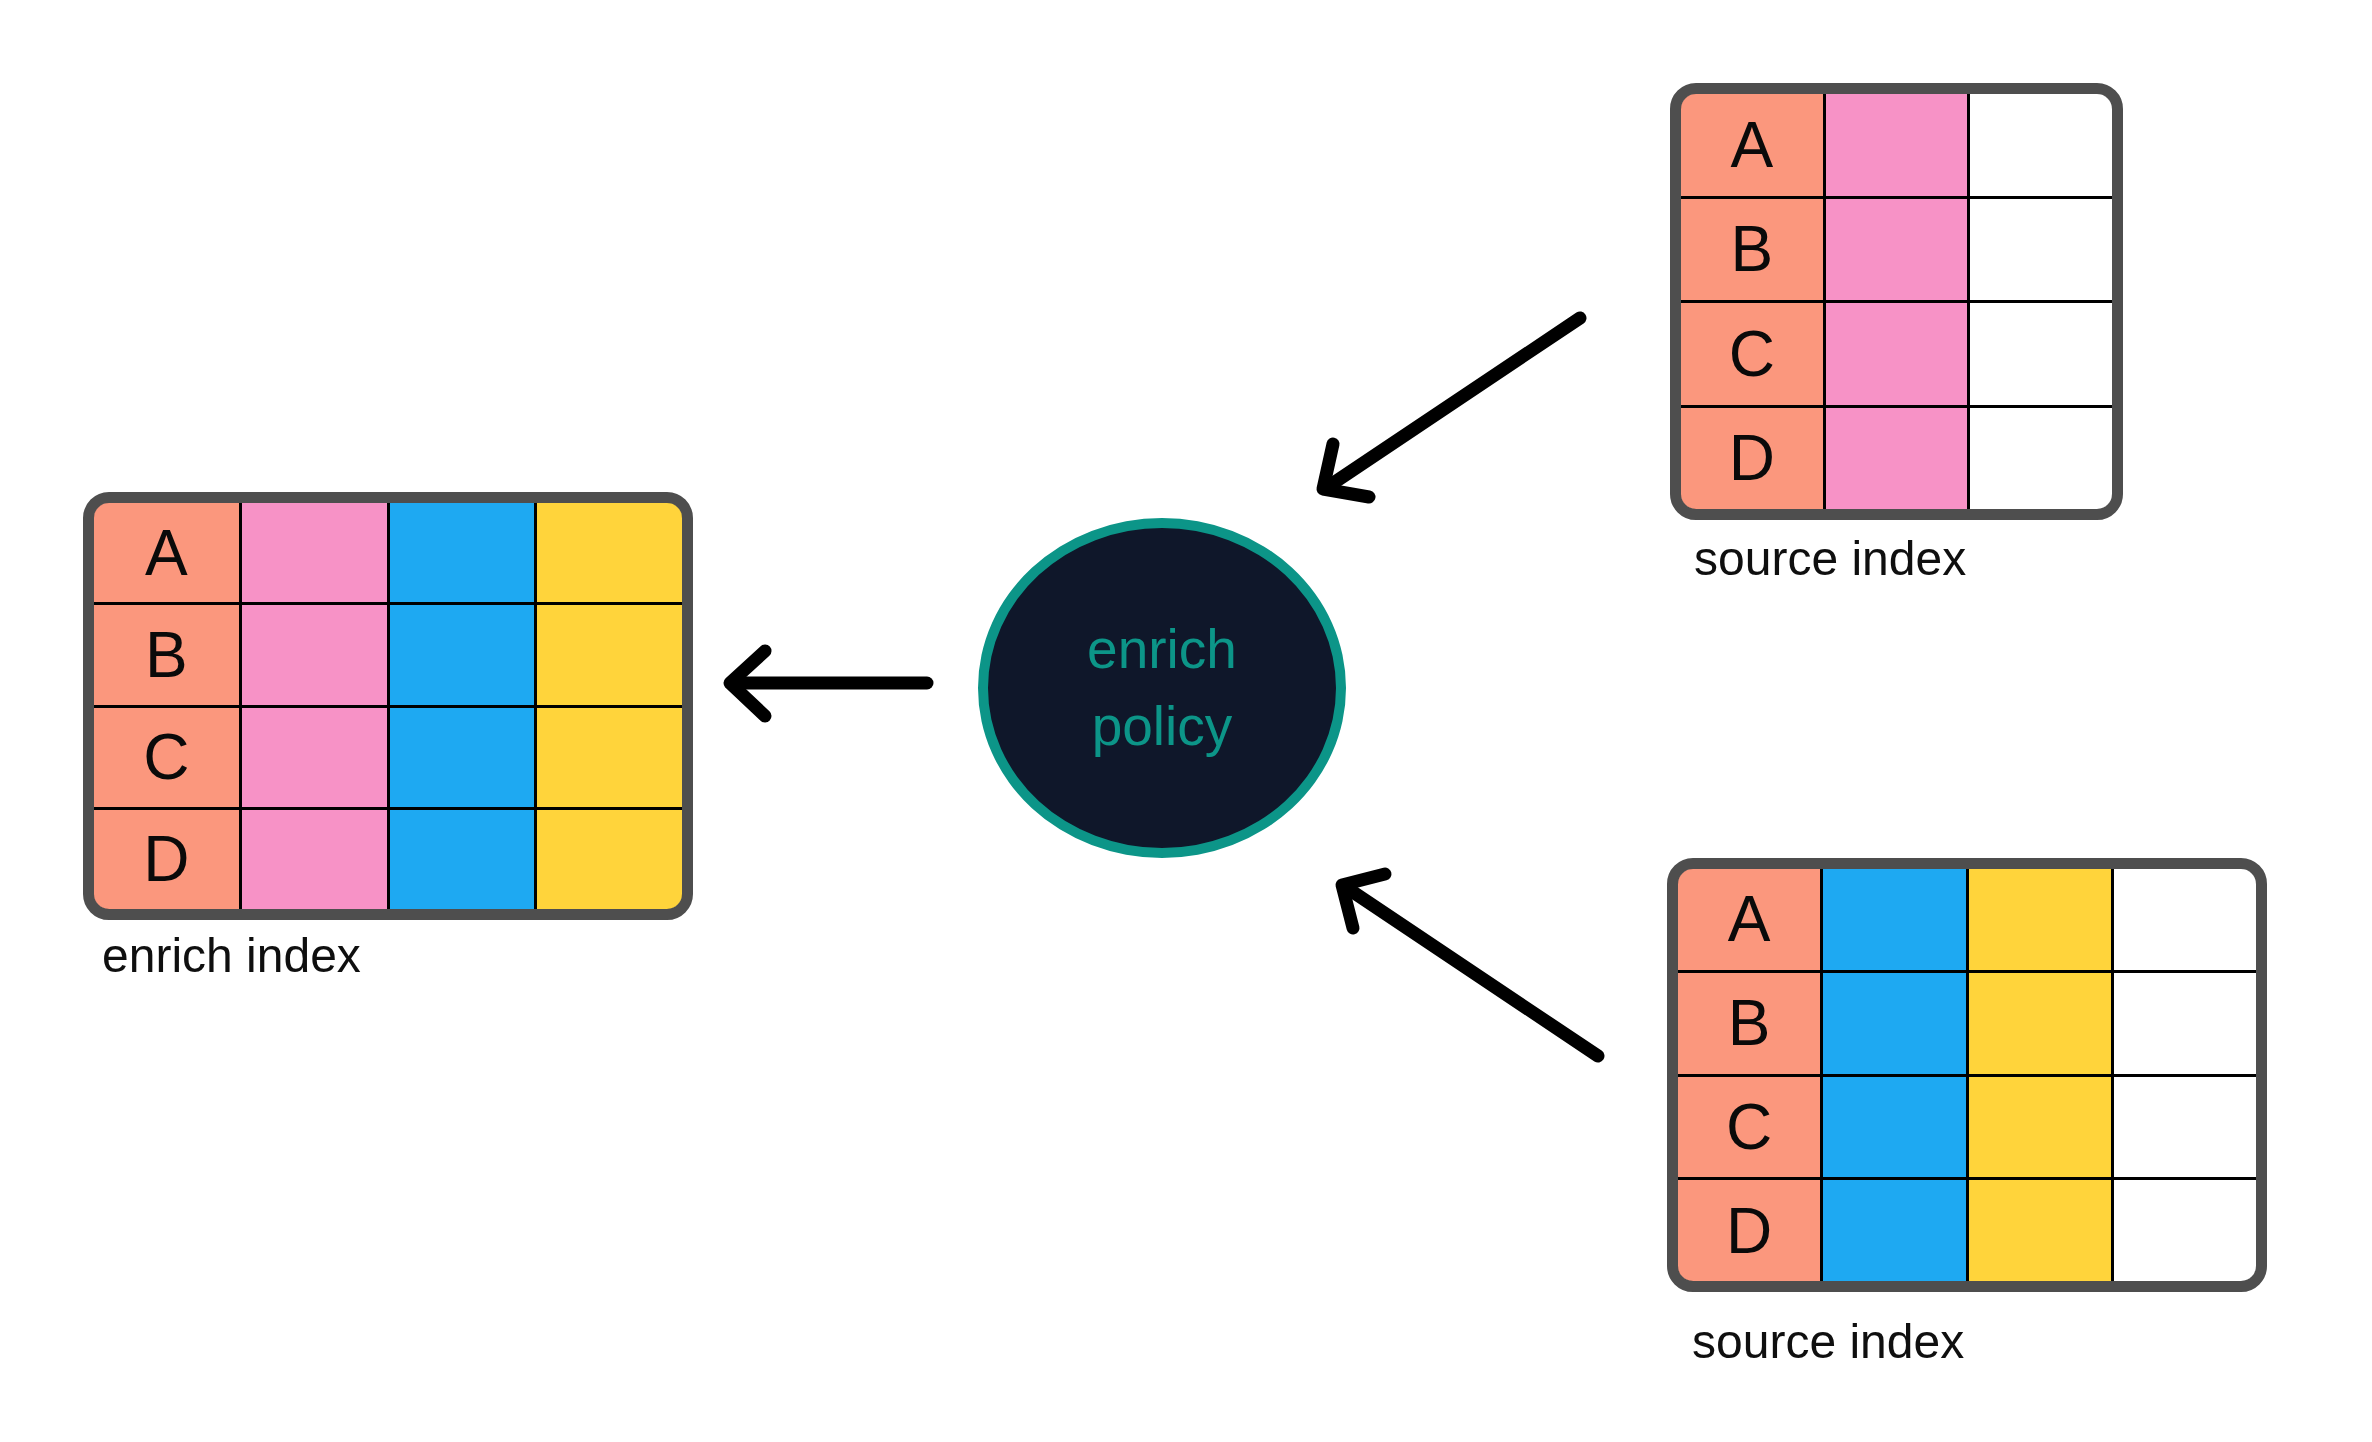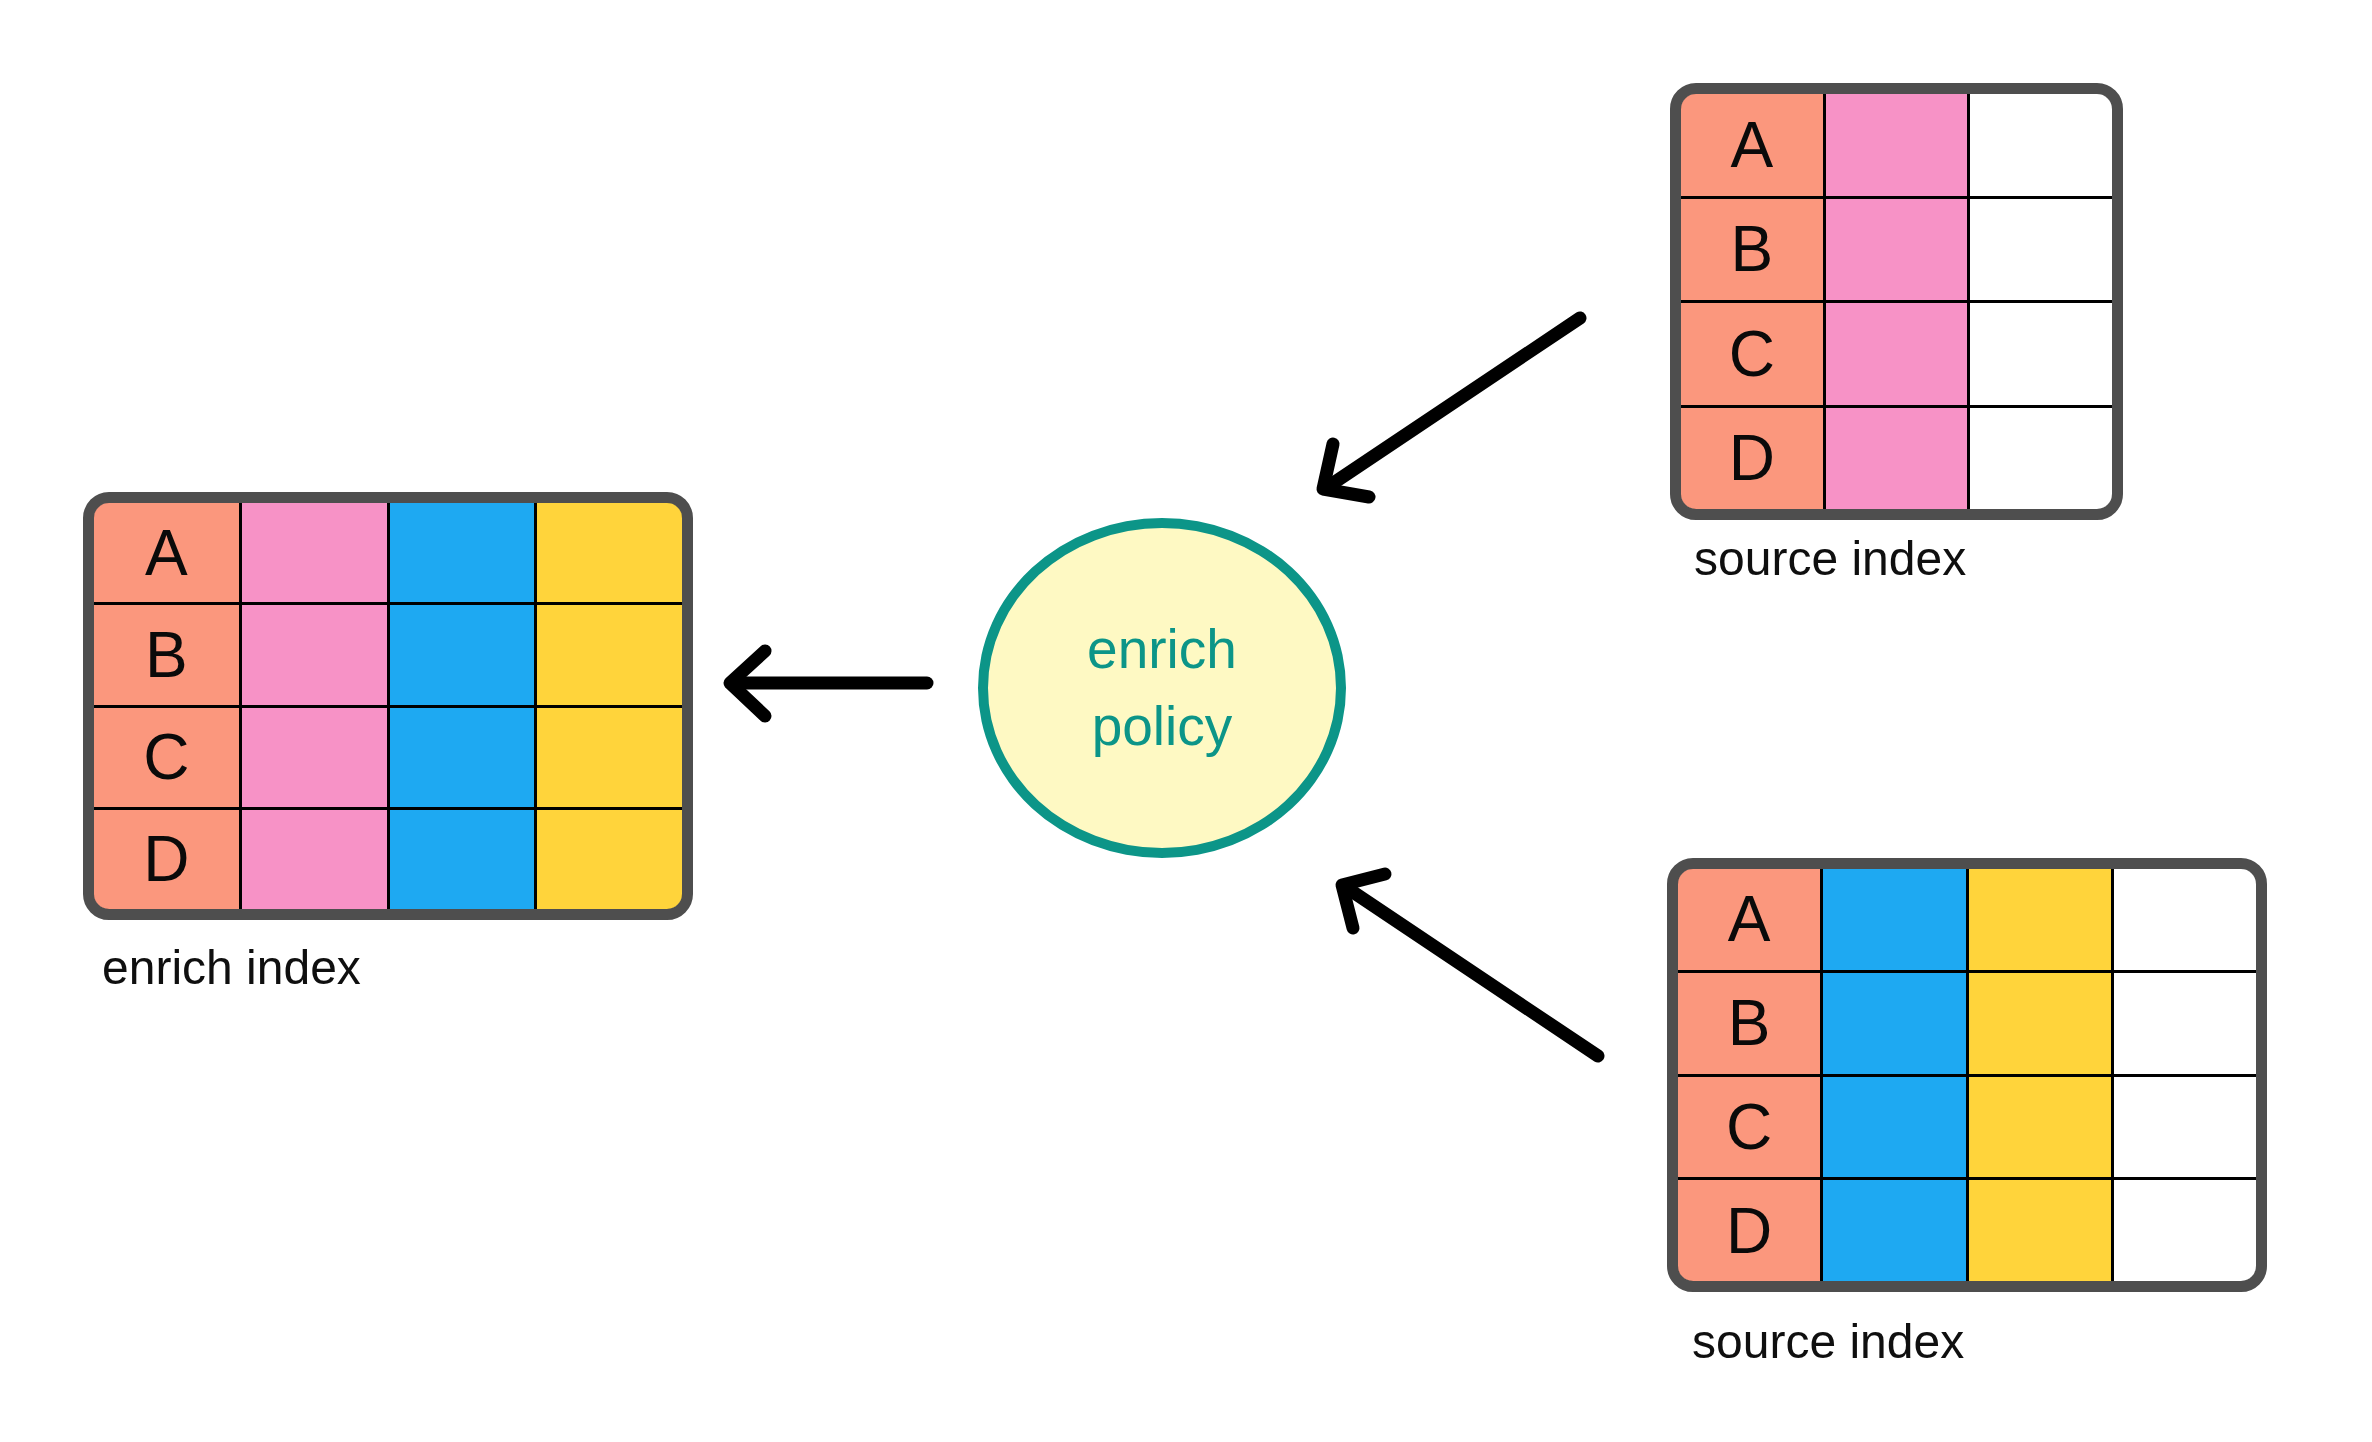--- a/index.html
+++ b/index.html
@@ -32,21 +32,21 @@
   .index-label {
     position:absolute; font-size:48px; line-height:1.15; color:#0f0f0f;
     white-space:nowrap;
   }
 
   
   .policy-circle {
     position:absolute; left:978px; top:518px; width:368px; height:340px;
     box-sizing:border-box; border:10px solid #0C9588; border-radius:50%;
     display:flex; flex-direction:column; align-items:center; justify-content:center;
-    color:#0C9588; font-size:55px; line-height:1.4; background:#fef9c3;
+    color:#0C9588; font-size:55px; line-height:1.4; background:#0f172a;
   }
 
   
   svg.arrows { position:absolute; inset:0; pointer-events:none; }
   svg.arrows path {
     fill:none; stroke:#000; stroke-width:13;
     stroke-linecap:round; stroke-linejoin:round;
   }
 </style>
 </head>
@@ -70,21 +70,21 @@
       <div class="cell c-pink"></div>
       <div class="cell c-blue"></div>
       <div class="cell c-yellow"></div>
 
       <div class="cell c-salmon letter">D</div>
       <div class="cell c-pink"></div>
       <div class="cell c-blue"></div>
       <div class="cell c-yellow"></div>
     </div>
   </div>
-  <div class="index-label" style="left:102px; top:928px;margin-top:12px;">enrich index</div>
+  <div class="index-label" style="left:102px; top:928px;">enrich index</div>
 
   <div class="dtable" style="left:1670px; top:83px; width:453px; height:437px;">
     <div class="grid" style="grid-template-columns:repeat(3,1fr);">
       <div class="cell c-salmon letter">A</div>
       <div class="cell c-pink"></div>
       <div class="cell c-white"></div>
 
       <div class="cell c-salmon letter">B</div>
       <div class="cell c-pink"></div>
       <div class="cell c-white"></div>

